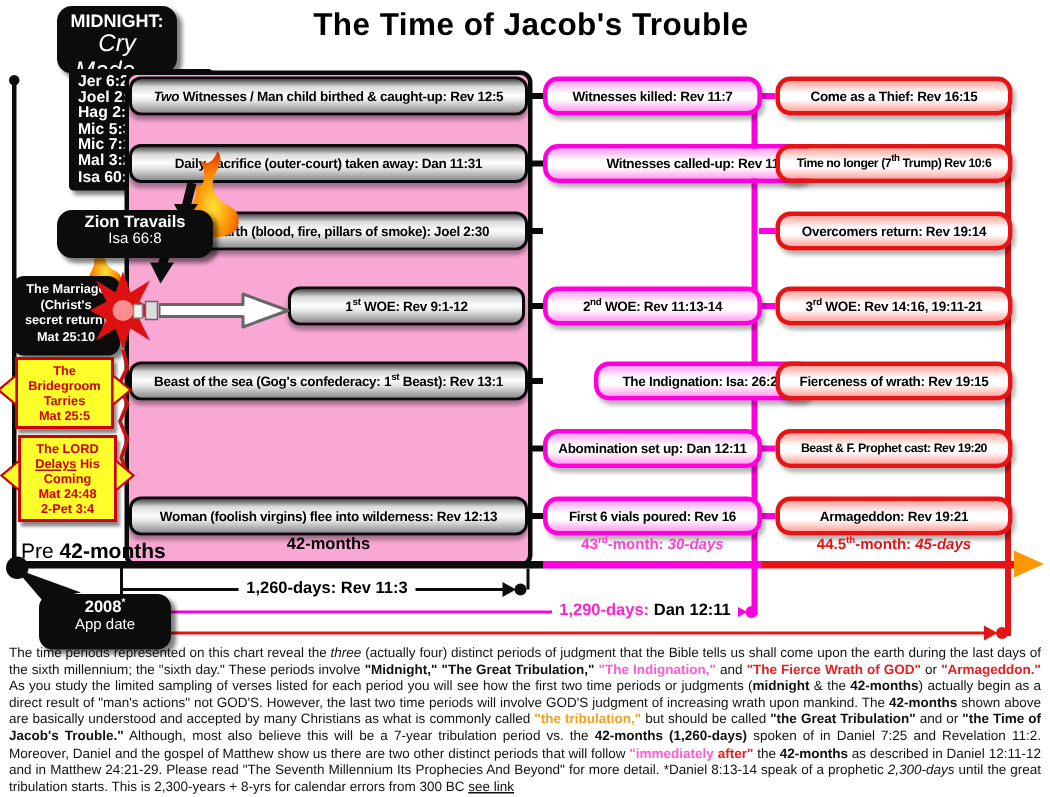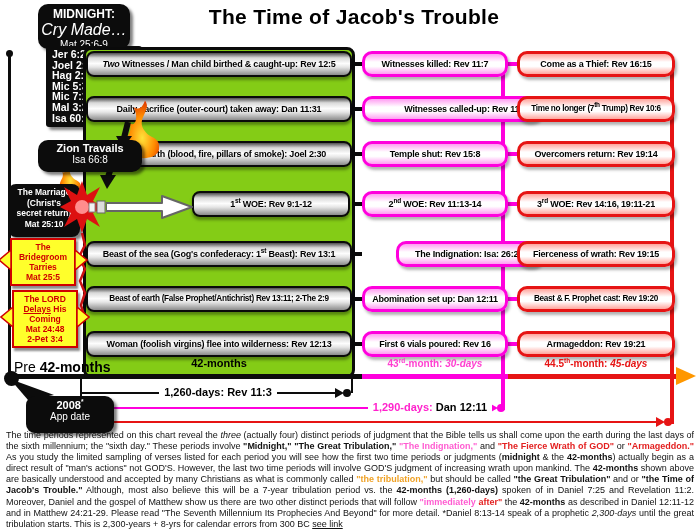--- a/index.html
+++ b/index.html
@@ -7,21 +7,21 @@
          font-family:"Liberation Sans",sans-serif;overflow:hidden;color:#000;}
   .abs{position:absolute;}
   .title{left:4px;top:5px;width:700px;text-align:center;font-size:21px;font-weight:bold;
          letter-spacing:.3px;}
   
   .blackbox{position:absolute;background:#0c0c0c;color:#fff;text-align:center;
             box-shadow:3px 3px 3px rgba(0,0,0,.5);}
   .r10{border-radius:10px;}
   
   .container{position:absolute;left:83px;top:47px;width:266px;height:325px;
-             border:3px solid #0a0a0a;border-radius:8px;background:#84cc16;}
+             border:3px solid #0a0a0a;border-radius:8px;background:#f9a8d4;}
   .grow{position:absolute;left:0;right:0;height:22px;border:2px solid #0a0a0a;border-radius:8px;
         background:linear-gradient(180deg,#4f4f4f 0%,#d9d9d9 22%,#fdfdfd 48%,#e6e6e6 64%,#8c8c8c 100%);
         text-align:center;line-height:22px;font-weight:bold;font-size:9px;letter-spacing:-.2px;
         box-shadow:0 3px 3px rgba(0,0,0,.35);white-space:nowrap;}
   .pbox{position:absolute;left:362px;width:140px;height:20px;border:3px solid #ff00dd;border-radius:10px;
         background:linear-gradient(180deg,#ff9df2 0%,#fff 40%,#fff 62%,#ff9df2 100%);
         text-align:center;line-height:20px;font-weight:bold;font-size:9px;letter-spacing:-.2px;
         box-shadow:2px 3px 3px rgba(0,0,0,.3);white-space:nowrap;}
   .rbox{position:absolute;left:517px;width:152px;height:20px;border:3px solid #e61414;border-radius:10px;
         background:linear-gradient(180deg,#ffa49c 0%,#fff 40%,#fff 62%,#ffa49c 100%);
@@ -54,21 +54,21 @@
 </head>
 <body>
 
 <div class="stage">
 
   <div class="abs title">The Time of Jacob's Trouble</div>
 
   <div class="dot" style="left:6px;top:50px;width:7px;height:7px;background:#0c0c0c;"></div>
   <div class="vline" style="left:8px;top:54px;width:3px;height:325px;background:#0c0c0c;"></div>
 
-  <div class="blackbox r10" style="left:38px;top:4px;width:92px;height:42px;padding-top:3px;">
+  <div class="blackbox r10" style="left:38px;top:4px;width:80px;height:42px;padding-top:3px;">
     <div style="font-size:12px;font-weight:bold;">MIDNIGHT:</div>
     <div style="font-size:16px;font-weight:normal;font-style:italic;">Cry Made…</div>
     <div style="font-size:10px;">Mat 25:6-9</div>
   </div>
 
   <div class="blackbox" style="left:46px;top:46px;width:90px;height:78px;border-radius:3px;text-align:left;padding:3px 0 0 6px;font-size:10.5px;font-weight:bold;line-height:10.6px;">
     <div>Jer 6:22-30</div>
     <div>Joel 2:1</div>
     <div>Hag 2:7a</div>
     <div>Mic 5:3a</div>
@@ -76,21 +76,20 @@
     <div>Mal 3:2-5</div>
     <div>Isa 60:2a</div>
   </div>
 
   <div class="container">
     <div class="grow" style="top:1px;"><span class="it">Two</span><span> Witnesses / Man child birthed &amp; caught-up: Rev 12:5</span><sup></sup><span></span></div>
     <div class="grow" style="top:46px;"><span>Daily sacrifice (outer-court) taken away: Dan 11:31</span><sup></sup><span></span></div>
     <div class="grow" style="top:91px;"><span>War on Earth (blood, fire, pillars of smoke): Joel 2:30</span><sup></sup><span></span></div>
     <div class="grow" style="top:141px;left:106px;right:auto;width:154px;"><span>1</span><sup>st</sup><span> WOE: Rev 9:1-12</span></div>
     <div class="grow" style="top:191px;"><span>Beast of the sea (Gog's confederacy: 1</span><sup>st</sup><span> Beast): Rev 13:1</span></div>
-    <div class="grow tight" style="top:236px;"><span>Beast of earth (False Prophet/Antichrist) Rev 13:11; 2-The 2:9</span><sup></sup><span></span></div>
     <div class="grow" style="top:281px;"><span>Woman (foolish virgins) flee into wilderness: Rev 12:13</span><sup></sup><span></span></div>
   </div>
   <div class="m42">42-months</div>
 
   <div class="vline" style="left:501px;top:58px;width:4px;height:352px;background:#ff00dd;"></div>
   <div class="vline" style="left:670px;top:60px;width:4px;height:364px;background:#e61414;"></div>
 
   <div class="tick" style="left:354px;top:62px;width:8px;background:#0a0a0a;"></div>
   <div class="tick" style="left:354px;top:107px;width:8px;background:#0a0a0a;"></div>
   <div class="tick" style="left:354px;top:152px;width:8px;background:#0a0a0a;"></div>
@@ -102,21 +101,20 @@
   <div class="tick" style="left:506px;top:62px;width:11px;background:#ff00dd;"></div>
   <div class="tick" style="left:506px;top:107px;width:11px;background:#ff00dd;"></div>
   <div class="tick" style="left:506px;top:152px;width:11px;background:#ff00dd;"></div>
   <div class="tick" style="left:506px;top:202px;width:11px;background:#ff00dd;"></div>
   <div class="tick" style="left:506px;top:252px;width:11px;background:#ff00dd;"></div>
   <div class="tick" style="left:506px;top:297px;width:11px;background:#ff00dd;"></div>
   <div class="tick" style="left:506px;top:342px;width:11px;background:#ff00dd;"></div>
 
   <div class="pbox" style="top:51px;"><span>Witnesses killed: Rev 11:7</span><sup></sup><span></span></div>
   <div class="pbox" style="top:96px;padding-left:33px;"><span>Witnesses called-up: Rev 11:12</span><sup></sup><span></span></div>
-  <div class="pbox" style="top:141px;"><span>Temple shut: Rev 15:8</span><sup></sup><span></span></div>
   <div class="pbox" style="top:191px;"><span>2</span><sup>nd</sup><span> WOE: Rev 11:13-14</span></div>
   <div class="pbox" style="top:241px;margin-left:34px;"><span>The Indignation: Isa: 26:20</span><sup></sup><span></span></div>
   <div class="pbox" style="top:286px;"><span>Abomination set up: Dan 12:11</span><sup></sup><span></span></div>
   <div class="pbox" style="top:331px;"><span>First 6 vials poured: Rev 16</span><sup></sup><span></span></div>
 
   <div class="rbox" style="top:51px;"><span>Come as a Thief: Rev 16:15</span><sup></sup><span></span></div>
   <div class="rbox tight" style="top:96px;"><span>Time no longer (7</span><sup>th</sup><span> Trump) Rev 10:6</span></div>
   <div class="rbox" style="top:141px;"><span>Overcomers return: Rev 19:14</span><sup></sup><span></span></div>
   <div class="rbox" style="top:191px;"><span>3</span><sup>rd</sup><span> WOE: Rev 14:16, 19:11-21</span></div>
   <div class="rbox" style="top:241px;"><span>Fierceness of wrath: Rev 19:15</span><sup></sup><span></span></div>

